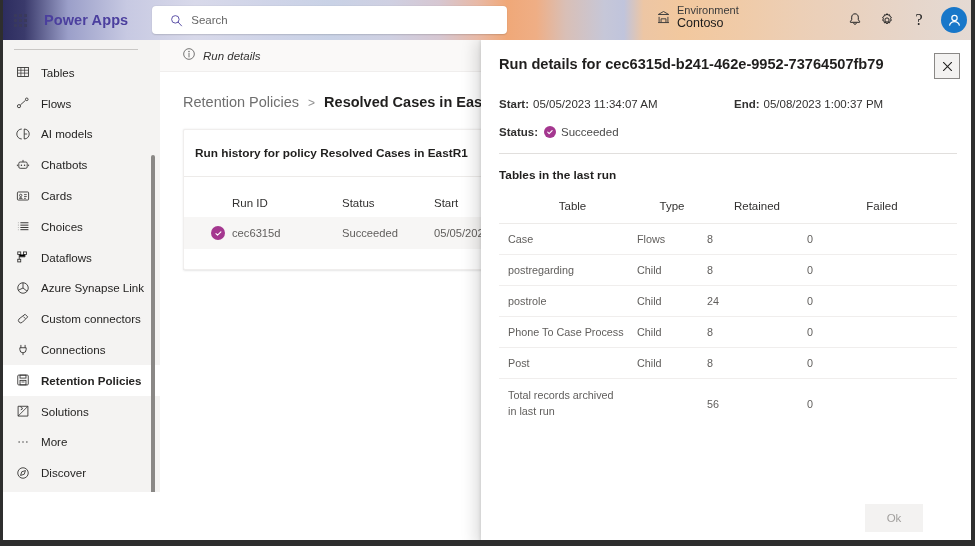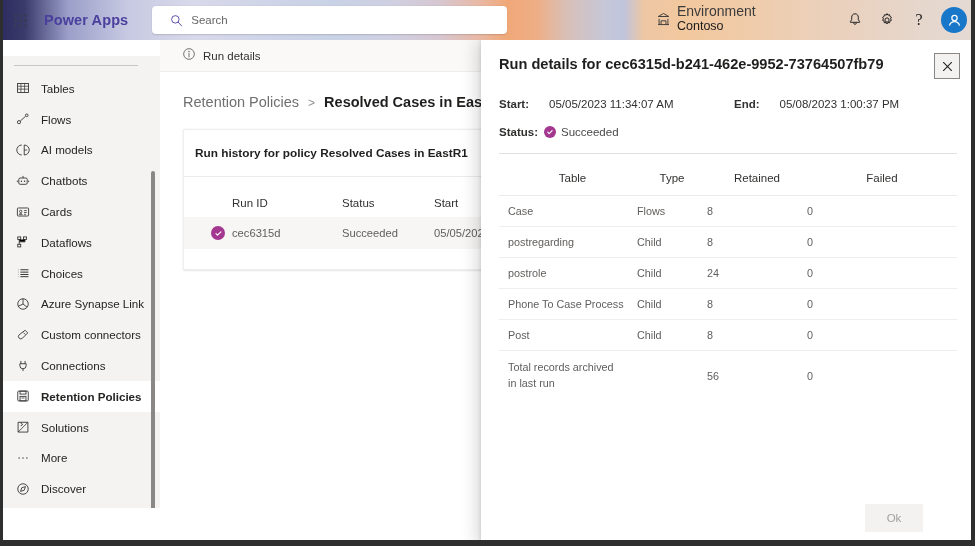--- a/index.html
+++ b/index.html
@@ -76,42 +76,42 @@
   }
   .searchbox .mag { flex: 0 0 auto; margin-right: 8px; display:flex; }
   .searchbox .ph { font-size: 11.5px; color: #666; }
   .env-block {
     position: absolute; left: 655px; top: 4px;
     display: flex; align-items: center; gap: 6px;
     cursor: pointer;
   }
   .env-icon { width: 16px; height: 18px; display:flex; align-items:center; justify-content:center; }
   .env-text { line-height: 1.1; }
-  .env-label { font-size: 14px; color: #3b3b3b; display:block; }
+  .env-label { font-size: 11px; color: #3b3b3b; display:block; }
   .env-name { font-size: 12.5px; color: #1b1b1b; display:block; margin-top: 1px; }
   .hdr-icons {
     position: absolute; right: 8px; top: 0; height: 40px;
     display: flex; align-items: center; gap: 2px;
   }
   .hdr-btn {
     width: 30px; height: 30px;
     display: flex; align-items: center; justify-content: center;
     cursor: pointer; border-radius: 3px;
   }
   .qmark { font-size: 16px; color: #222; font-family: "Liberation Serif", serif; }
   .avatar {
     width: 26px; height: 26px; border-radius: 50%;
     background: #1877c9;
     display: flex; align-items: center; justify-content: center;
     margin-left: 5px; cursor: pointer;
   }
 
   
   .sidebar {
-    position: absolute; top: 56px; left: 0;
+    position: absolute; top: 40px; left: 0;
     width: 160px; height: 452px;
     background: #f4f3f2;
     overflow: hidden;
   }
   .side-divider {
     height: 1px; background: #c9c7c5;
     margin: 9px 22px 7px 14px;
   }
   .nav-item {
     height: 30.8px;
@@ -157,21 +157,21 @@
     height: 32px; background: #faf9f8;
     display: flex; align-items: center;
     padding-left: 18px;
     border-bottom: 1px solid #f0eeed;
   }
   .cmd-btn {
     display: flex; align-items: center; gap: 7px;
     height: 26px; padding: 0 4px;
     cursor: pointer;
   }
-  .cmd-btn .lbl { font-size: 11.5px; color: #323130; }
+  .cmd-btn .lbl { font-size: 11.5px; color: #323130; font-style: italic; }
   .breadcrumb {
     display: flex; align-items: baseline; gap: 9px;
     padding: 22px 0 0 23px;
   }
   .bc-parent { font-size: 14.5px; color: #6f6f6f; cursor: pointer; }
   .bc-sep { font-size: 12px; color: #919191; }
   .bc-current { font-size: 14.5px; color: #201f1e; font-weight: bold; }
   .card {
     margin: 19px 0 0 23px;
     width: 540px;
@@ -235,21 +235,21 @@
     flex: 1;
     padding: 0 18px;
     overflow: hidden;
   }
   .meta-row {
     display: flex;
     margin-top: 12px;
     font-size: 11.5px; color: #323130;
   }
   .meta-row .k { font-weight: bold; }
-  .meta-row .v { margin-left: 20px; color: #323130; }
+  .meta-row .v { margin-left: 4px; color: #323130; }
   .meta-left { width: 235px; }
   .status-row {
     display: flex; align-items: center;
     margin-top: 16px;
     font-size: 11.5px;
   }
   .status-row .k { font-weight: bold; color: #323130; margin-right: 6px; }
   .status-dot {
     width: 12px; height: 12px; border-radius: 50%;
     background: #a4378f;
@@ -426,37 +426,37 @@
           <circle cx="5.4" cy="7.3" r="1.35" fill="none" stroke="#323130" stroke-width="0.9"></circle>
           <path d="M3.5 10.9c.4-1.1 3.4-1.1 3.8 0M9.2 6.4h3.1M9.2 8.6h3.1M9.2 10.7h2.1" stroke="#323130" stroke-width="0.9"></path>
         </svg>
       </span>
       <span class="lbl">Cards</span>
     </div>
 
     <div class="nav-item">
       <span class="ico">
         <svg width="14" height="14" viewBox="0 0 16 16">
+          <path d="M2.2 4.3h.9M2.2 7h.9M2.2 9.7h.9M2.2 12.2h.9" stroke="#a8a8a8" stroke-width="1.2"></path>
+          <path d="M5 4.3h9.2M5 7h9.2M5 9.7h9.2M5 12.2h9.2" stroke="#323130" stroke-width="1.1"></path>
+        </svg>
+      </span>
+      <span class="lbl">Choices</span>
+    </div>
+
+    <div class="nav-item">
+      <span class="ico">
+        <svg width="14" height="14" viewBox="0 0 16 16">
           <rect x="2" y="2.2" width="3.4" height="3" fill="none" stroke="#323130" stroke-width="1"></rect>
           <rect x="8.6" y="2.2" width="3.4" height="3" fill="none" stroke="#323130" stroke-width="1"></rect>
           <rect x="2" y="10.6" width="3.4" height="3" fill="none" stroke="#323130" stroke-width="1"></rect>
           <path d="M3.7 5.2v2.6h6.6V5.2M3.7 7.8v2.8" stroke="#323130" stroke-width="1"></path>
         </svg>
       </span>
       <span class="lbl">Dataflows</span>
-    </div>
-
-    <div class="nav-item">
-      <span class="ico">
-        <svg width="14" height="14" viewBox="0 0 16 16">
-          <path d="M2.2 4.3h.9M2.2 7h.9M2.2 9.7h.9M2.2 12.2h.9" stroke="#a8a8a8" stroke-width="1.2"></path>
-          <path d="M5 4.3h9.2M5 7h9.2M5 9.7h9.2M5 12.2h9.2" stroke="#323130" stroke-width="1.1"></path>
-        </svg>
-      </span>
-      <span class="lbl">Choices</span>
     </div>
 
     <div class="nav-item">
       <span class="ico">
         <svg width="14" height="14" viewBox="0 0 16 16">
           <circle cx="8" cy="8" r="6" fill="none" stroke="#323130" stroke-width="1"></circle>
           <path d="M8 2v6l4.6 3.6" fill="none" stroke="#323130" stroke-width="1"></path>
           <path d="M8 8l-5.4 2.6" stroke="#323130" stroke-width="1"></path>
         </svg>
       </span>
@@ -632,20 +632,21 @@
         <span class="status-dot">
           <svg width="8" height="8" viewBox="0 0 12 12">
             <path d="M2.6 6.2l2.1 2.1 4.5-4.5" fill="none" stroke="#fff" stroke-width="1.7" stroke-linecap="round" stroke-linejoin="round"></path>
           </svg>
         </span>
         <span class="v">Succeeded</span>
       </div>
 
       <div class="panel-rule"></div>
 
+      <div class="section-title">Tables in the last run</div>
 
       <table class="tbl">
         <thead>
           <tr>
             <th class="c-table">Table</th>
             <th class="c-type">Type</th>
             <th class="c-ret">Retained</th>
             <th>Failed</th>
           </tr>
         </thead>

